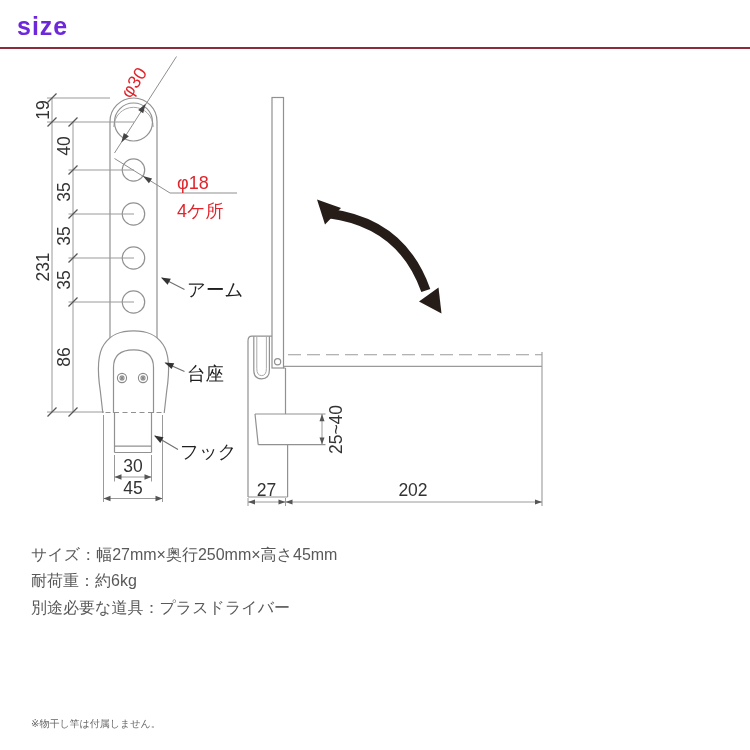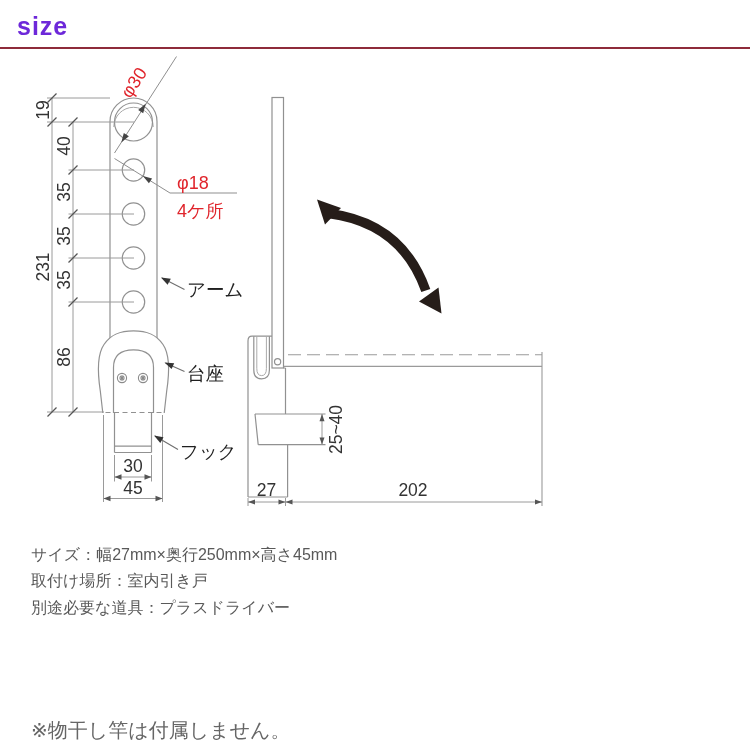--- a/index.html
+++ b/index.html
@@ -17,21 +17,21 @@
   #diagram{position:absolute;left:0;top:0;}
   #diagram text{font-family:"Liberation Sans","DejaVu Sans",sans-serif;}
   .dim-num{font-size:17.5px;fill:#333333;}
   .jp-label{font-size:18.5px;fill:#1f1f1f;}
   .red-label{font-size:18px;fill:#e0252c;}
   .specs{
     position:absolute;left:31px;top:534px;font-size:16px;color:#595959;
     line-height:26.4px;white-space:nowrap;margin-top:8px;
   }
   .note{
-    position:absolute;left:31px;top:717px;font-size:20px;color:#666666;white-space:nowrap;
+    position:absolute;left:31px;top:717px;font-size:10px;color:#666666;white-space:nowrap;
   }
 </style>
 </head>
 <body>
 
 <div class="header-title">size</div>
 <div class="header-rule"></div>
 
 <svg id="diagram" width="750" height="525" viewBox="0 0 750 525">
 
@@ -188,17 +188,17 @@
       <g stroke="none" fill="#261d19">
         <polygon points="317,199.5 341,208 325,224.5"></polygon>
         <polygon points="441.5,313.5 438.5,287.5 419,301.5"></polygon>
       </g>
     </g>
   </g>
 </svg>
 
 <div class="specs">
   <div>サイズ：幅27mm×奥行250mm×高さ45mm</div>
-  <div>取付け場所：室内引き戸</div>
+  <div>耐荷重：約6kg</div>
   <div>別途必要な道具：プラスドライバー</div>
 </div>
 
 <div class="note">※物干し竿は付属しません。</div>
 
 </body></html>

